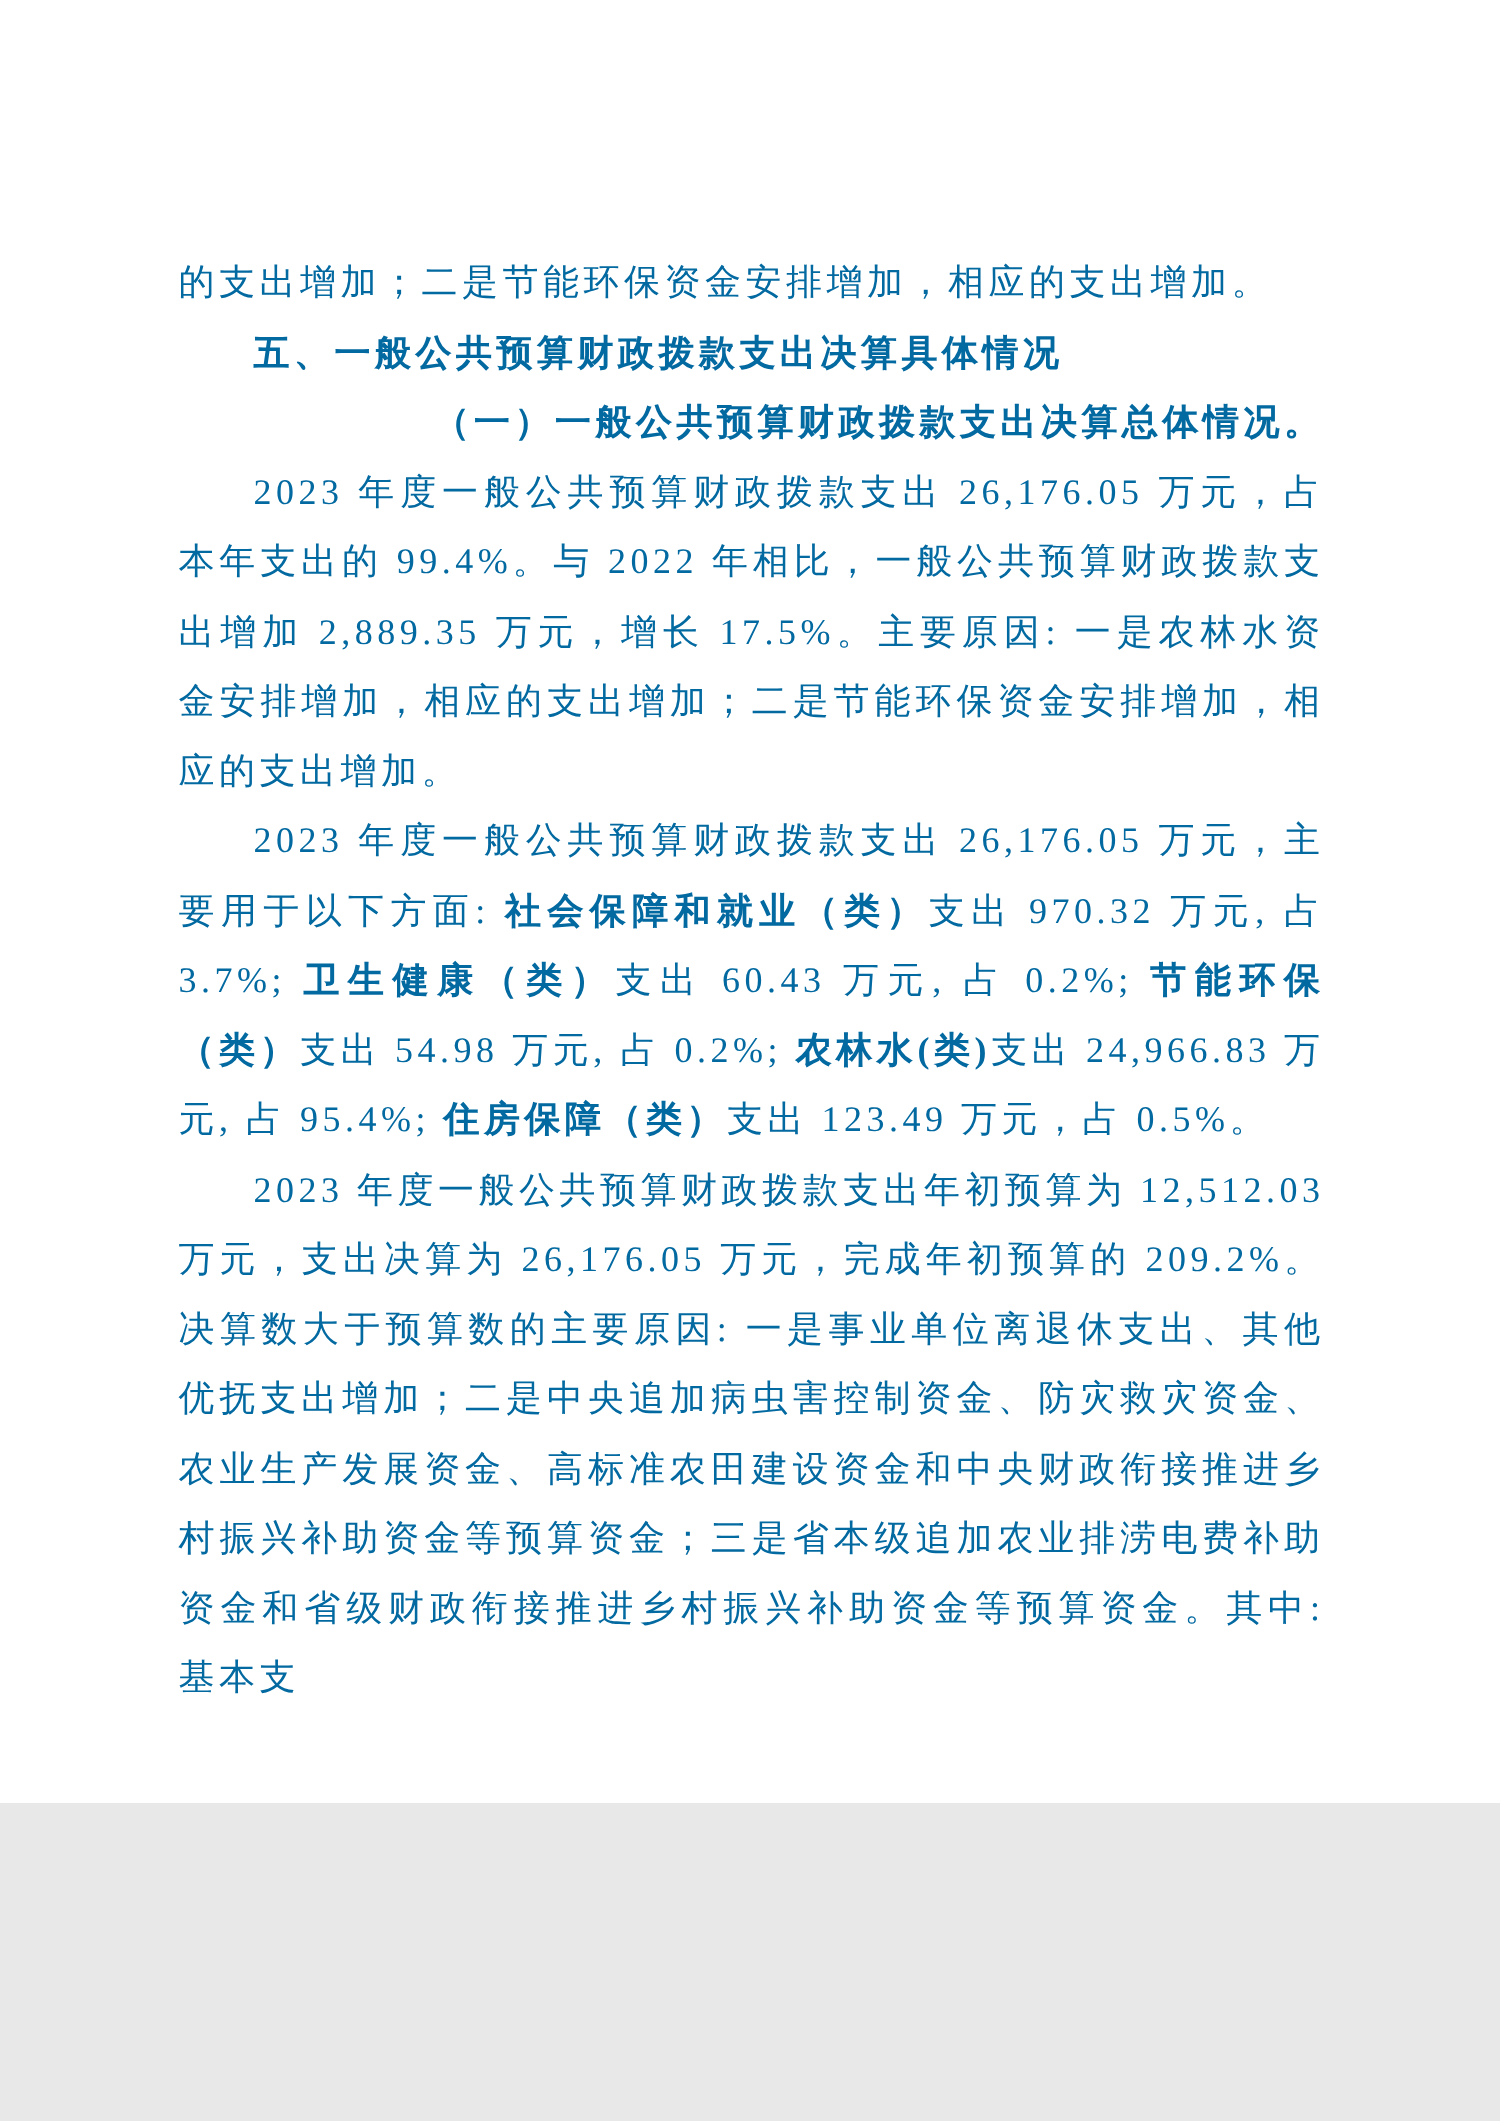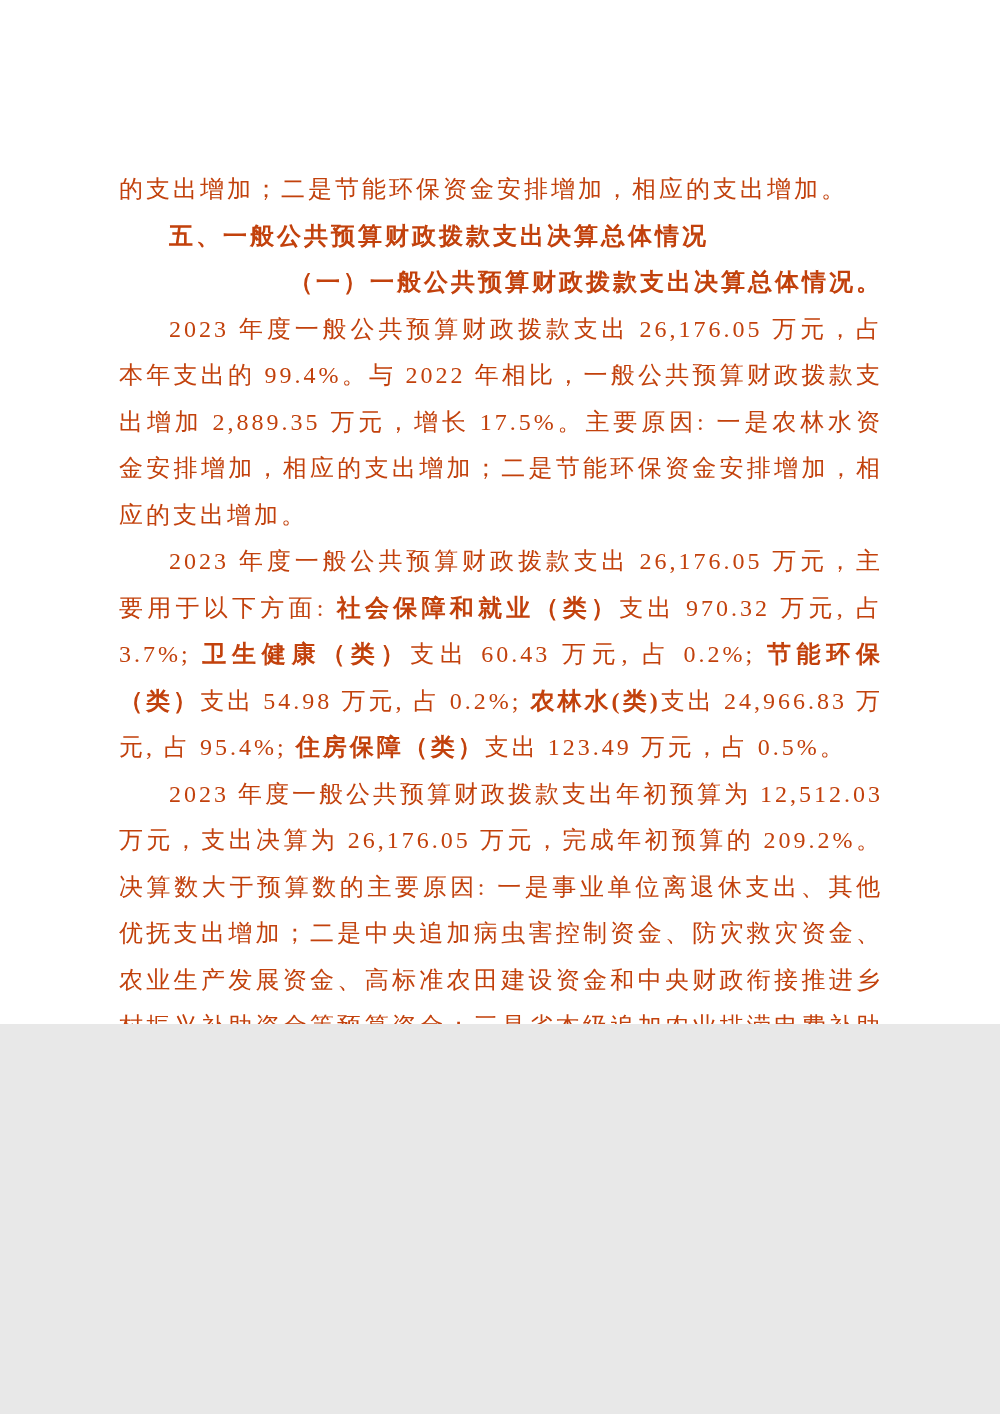--- a/index.html
+++ b/index.html
@@ -3,24 +3,24 @@
 <meta charset="utf-8">
 <style>
   html, body {
     margin: 0;
     padding: 0;
     background: #e8e8e8;
   }
   .page {
     position: relative;
     width: 1000px;
-    height: 1024px;
+    height: 1202px;
     margin: 0 auto;
     background: #ffffff;
-    color: #c2410c;
+    color: #0369a1;
     overflow: hidden;
     font-family: "Liberation Serif", "DejaVu Serif", serif;
   }
   .content {
     position: absolute;
     left: 119px;
     top: 166px;
     width: 764px;
     font-size: 24px;
     line-height: 46.5px;
@@ -64,21 +64,21 @@
   }
 </style>
 </head>
 <body>
 
 <div class="page">
   <div class="content">
 
     <p class="para para-continue">的支出增加；二是节能环保资金安排增加，相应的支出增加。</p>
 
-    <h2 class="heading-main">五、一般公共预算财政拨款支出决算总体情况</h2>
+    <h2 class="heading-main">五、一般公共预算财政拨款支出决算具体情况</h2>
 
     <h3 class="heading-sub">（一）一般公共预算财政拨款支出决算总体情况。</h3>
 
     <p class="para">2023 年度一般公共预算财政拨款支出 26,176.05 万元，占本年支出的 99.4%。与 2022 年相比，一般公共预算财政拨款支出增加 2,889.35 万元，增长 17.5%。主要原因: 一是农林水资金安排增加，相应的支出增加；二是节能环保资金安排增加，相应的支出增加。</p>
 
 
     <p class="para"><span>2023 年度一般公共预算财政拨款支出 26,176.05 万元，主要用于以下方面: </span><span class="seg-bold">社会保障和就业（类）</span><span>支出 970.32 万元, 占 3.7%; </span><span class="seg-bold">卫生健康（类）</span><span>支出 60.43 万元, 占 0.2%; </span><span class="seg-bold">节能环保（类）</span><span>支出 54.98 万元, 占 0.2%; </span><span class="seg-bold">农林水(类)</span><span>支出 24,966.83 万元, 占 95.4%; </span><span class="seg-bold">住房保障（类）</span><span>支出 123.49 万元，占 0.5%。</span></p>
 
 
     <p class="para">2023 年度一般公共预算财政拨款支出年初预算为 12,512.03 万元，支出决算为 26,176.05 万元，完成年初预算的 209.2%。决算数大于预算数的主要原因: 一是事业单位离退休支出、其他优抚支出增加；二是中央追加病虫害控制资金、防灾救灾资金、农业生产发展资金、高标准农田建设资金和中央财政衔接推进乡村振兴补助资金等预算资金；三是省本级追加农业排涝电费补助资金和省级财政衔接推进乡村振兴补助资金等预算资金。其中:基本支</p>

